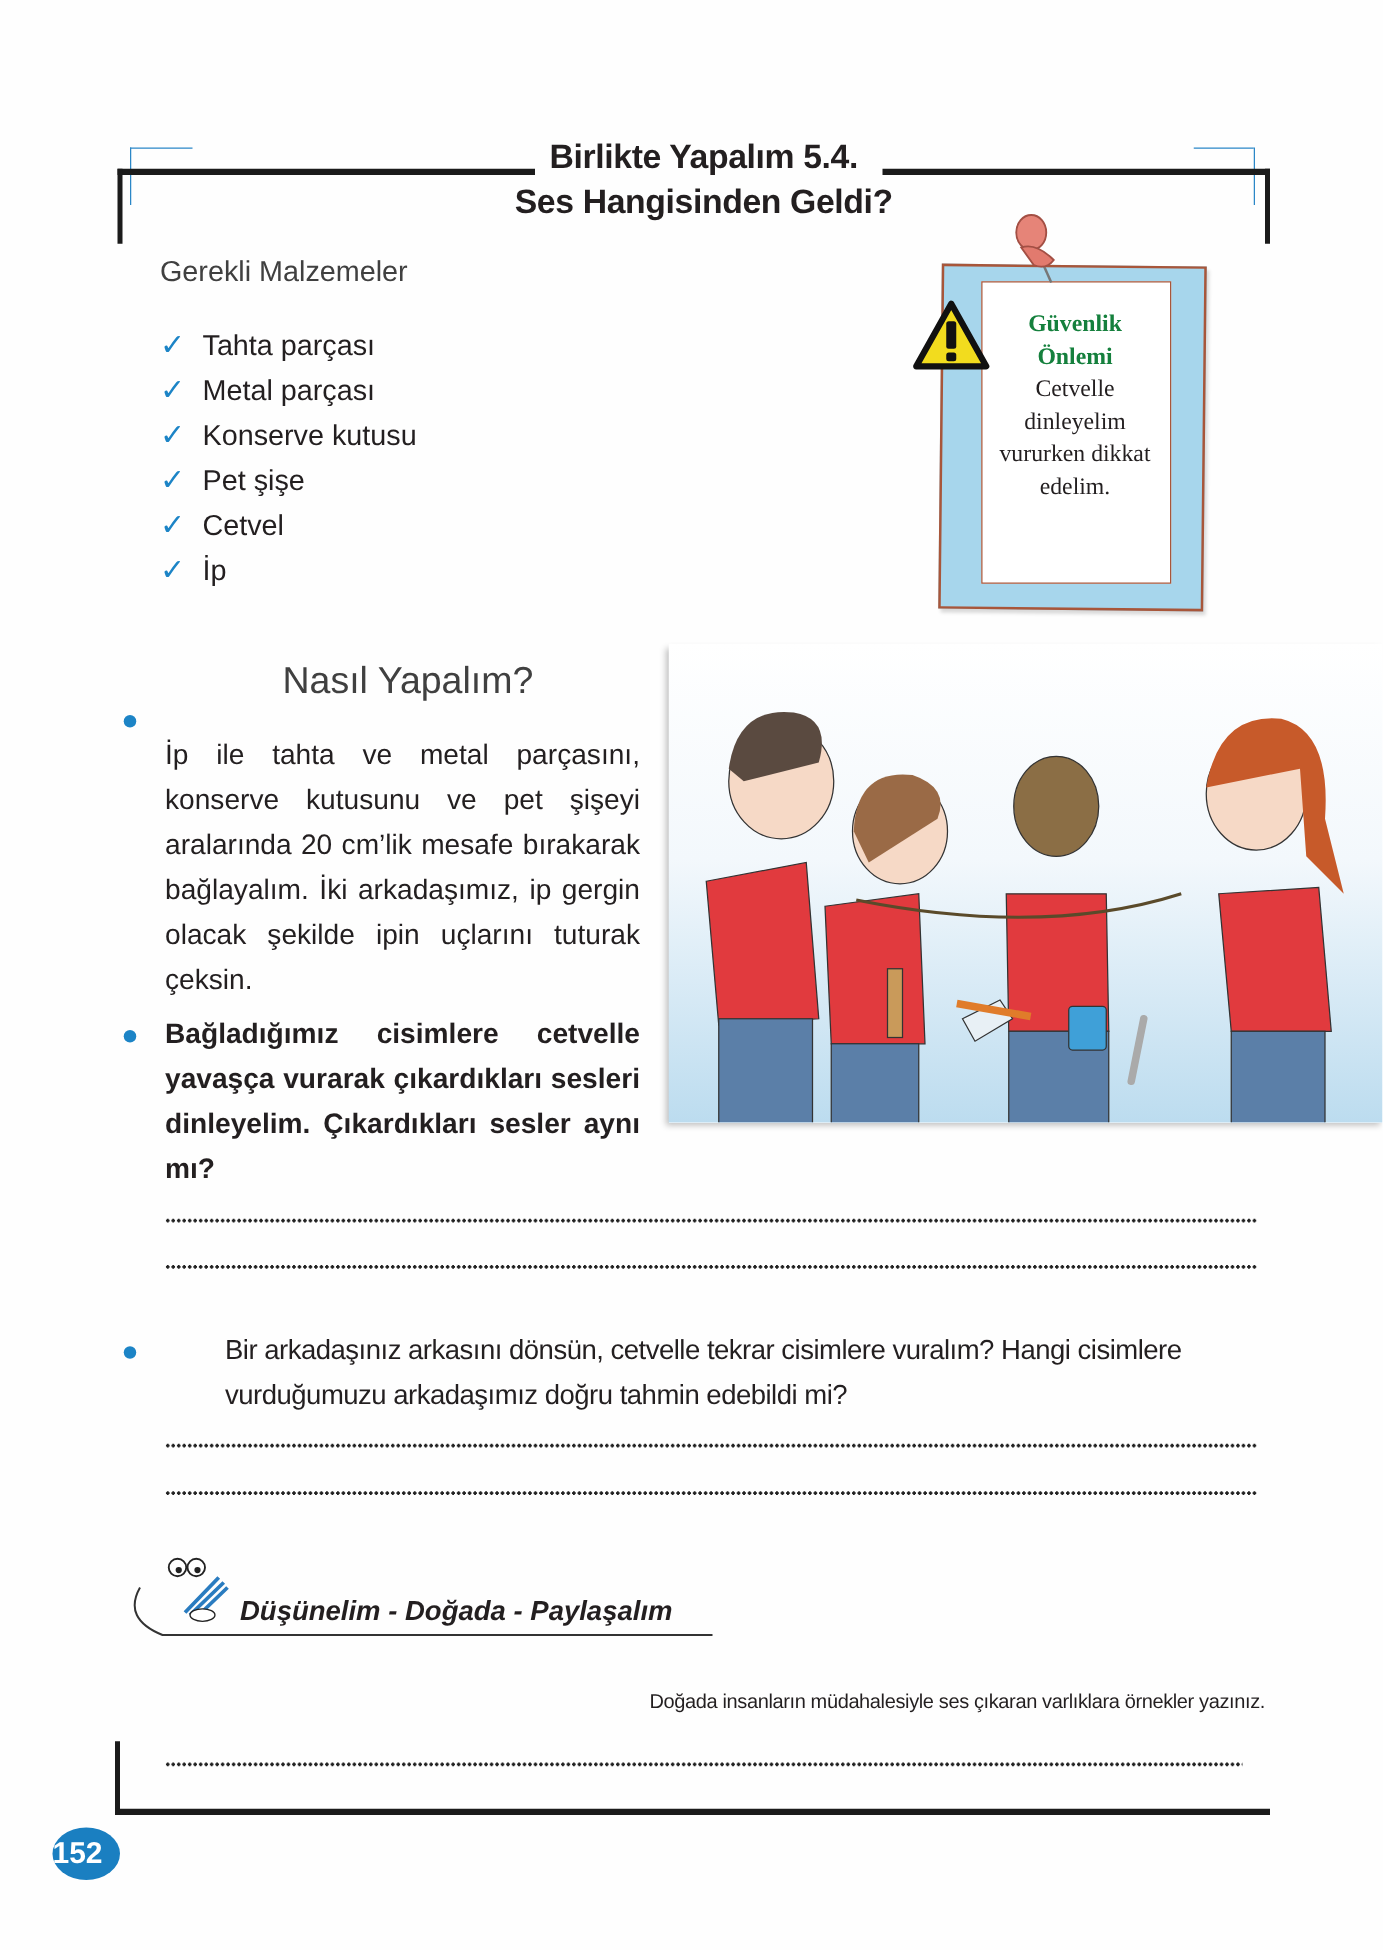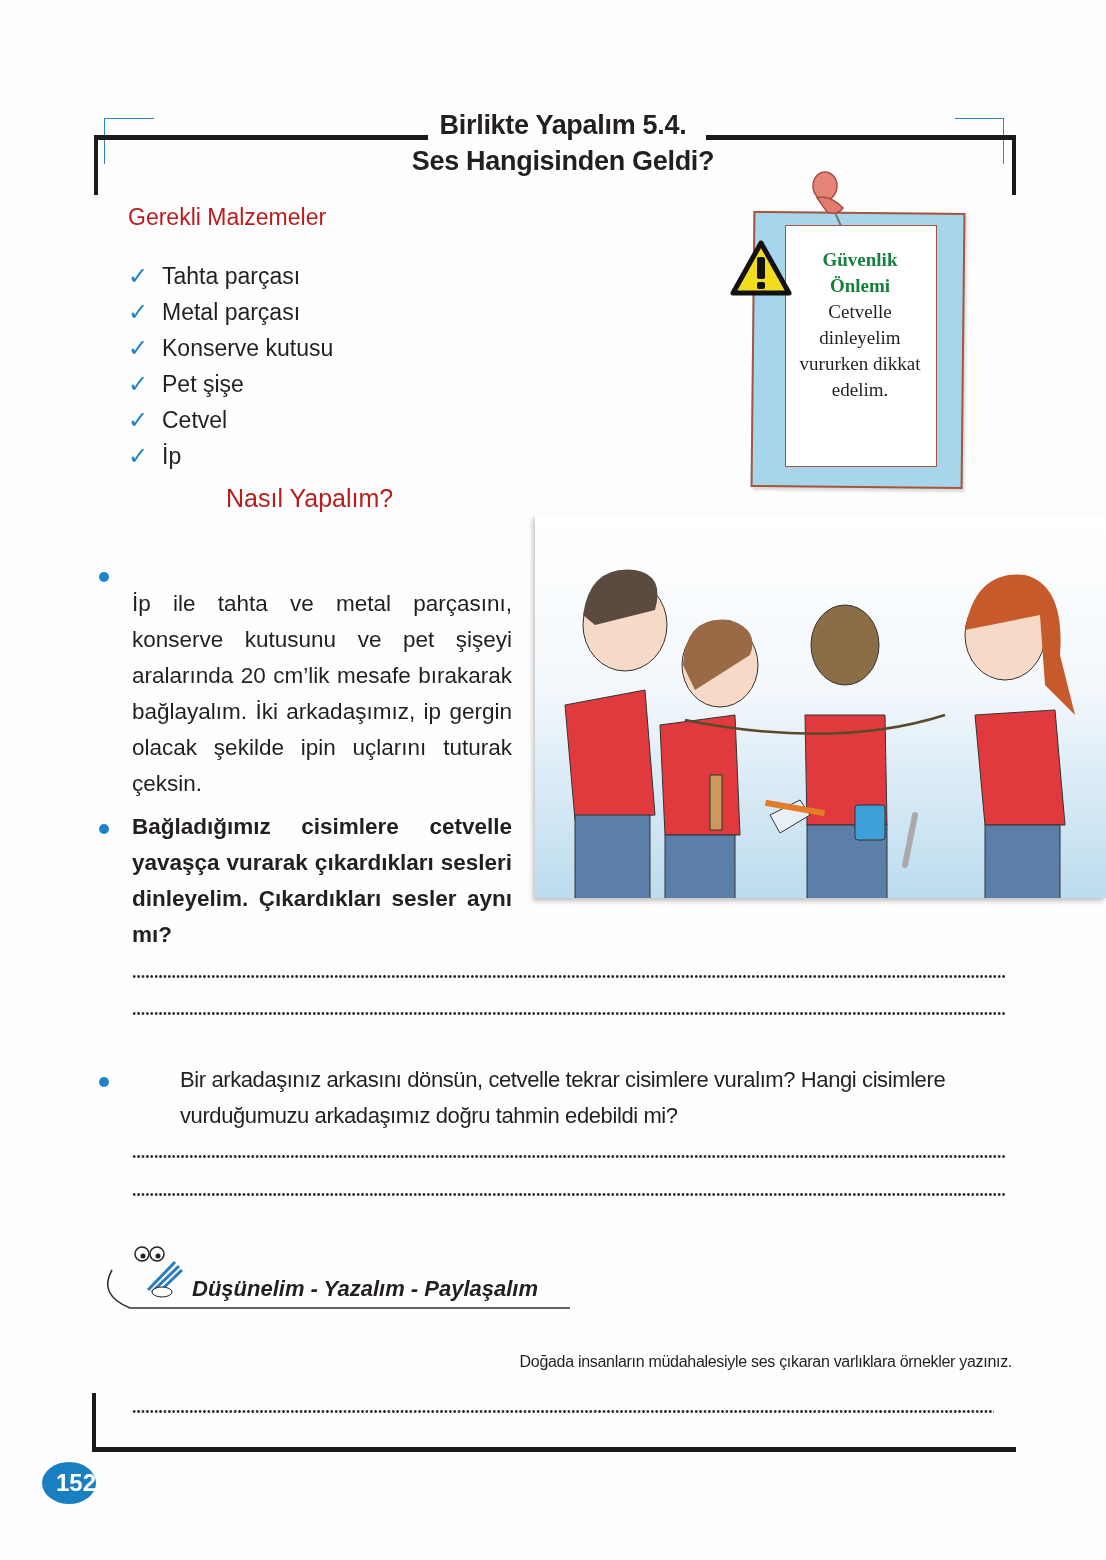--- a/index.html
+++ b/index.html
@@ -12,21 +12,21 @@
   .hdr-bar-left { left: 94px; top: 135px; width: 334px; height: 5px; background: #1b1b1b; }
   .hdr-bar-right { left: 706px; top: 135px; width: 310px; height: 5px; background: #1b1b1b; }
   .hdr-vert-left { left: 94px; top: 135px; width: 4px; height: 60px; background: #1b1b1b; }
   .hdr-vert-right { left: 1012px; top: 135px; width: 4px; height: 60px; background: #1b1b1b; }
   .hdr-blue-tl { left: 104px; top: 118px; width: 50px; height: 1px; background: #2b87c7; }
   .hdr-blue-tlv { left: 104px; top: 118px; width: 1px; height: 46px; background: #2b87c7; }
   .hdr-blue-tr { left: 955px; top: 118px; width: 48px; height: 1px; background: #2b87c7; }
   .hdr-blue-trv { left: 1003px; top: 118px; width: 1px; height: 46px; background: #2b87c7; }
   .title1 { left: 0; width: 1126px; top: 110px; text-align: center; font-size: 27px; font-weight: bold; letter-spacing: -0.3px; }
   .title2 { left: 0; width: 1126px; top: 146px; text-align: center; font-size: 27px; font-weight: bold; letter-spacing: -0.3px; }
-  .blue-head { color: #b91c1c; font-size: 23px; }
+  .blue-head { color: #404040; font-size: 23px; }
   .mat-list { left: 128px; top: 258px; margin: 0; padding: 0; list-style: none; }
   .mat-list li { height: 36px; font-size: 23px; display: flex; align-items: center; }
   .check { color: #1c84c6; font-size: 24px; width: 34px; font-style: italic; font-weight: bold; }
   
   .note-frame { left: 752px; top: 212px; width: 208px; height: 272px; background: #a7d6ec;
     border: 2px solid #a8563a; transform: rotate(0.6deg); box-shadow: 2px 3px 3px rgba(0,0,0,0.15); }
   .note-paper { left: 785px; top: 225px; width: 150px; height: 240px; background: #fff;
     border: 1.5px solid #a8563a; }
   .note-text { left: 785px; top: 247px; width: 150px; text-align: center;
     font-family: "Liberation Serif", "DejaVu Serif", serif; font-size: 19px; line-height: 26px; }
@@ -36,21 +36,21 @@
   
   .para { font-size: 22.5px; line-height: 36px; text-align: justify; }
   .bullet { width: 10px; height: 10px; border-radius: 50%; background: #1c84c6; }
   .dots { height: 3px; background-image: radial-gradient(circle, #222 45%, transparent 55%);
     background-size: 4.4px 3px; background-repeat: repeat-x; }
   .illus { left: 535px; top: 515px; width: 571px; height: 383px;
     background: linear-gradient(#ffffff 0%, #f3f8fc 45%, #bcdcef 100%);
     box-shadow: -2px 3px 5px rgba(0,0,0,0.25); overflow: hidden; }
   .think-head { left: 192px; top: 1276px; font-size: 22px; font-weight: bold; font-style: italic; }
   .page-num { left: 42px; top: 1462px; width: 54px; height: 42px; border-radius: 50%;
-    background: #1a7fc1; color: #fff; font-weight: bold; font-size: 24px; text-align: right; line-height: 42px; }
+    background: #1a7fc1; color: #fff; font-weight: bold; font-size: 24px; text-align: left; line-height: 42px; }
 </style>
 </head>
 <body>
 
 <div class="abs hdr-blue-tl"></div>
 <div class="abs hdr-blue-tlv"></div>
 <div class="abs hdr-blue-tr"></div>
 <div class="abs hdr-blue-trv"></div>
 <div class="abs hdr-bar-left"></div>
 <div class="abs hdr-bar-right"></div>
@@ -101,21 +101,21 @@
 </svg>
 <div class="abs note-text">
   <div class="note-title">Güvenlik</div>
   <div class="note-title">Önlemi</div>
   <div>Cetvelle</div>
   <div>dinleyelim</div>
   <div style="margin-left:-12px; margin-right:-12px;">vururken dikkat</div>
   <div>edelim.</div>
 </div>
 
-<div class="abs blue-head" style="left:226px; top:484px; font-size:25px;">Nasıl Yapalım?</div>
+<div class="abs blue-head" style="left:226px; top:528px; font-size:30px;">Nasıl Yapalım?</div>
 
 <div class="abs bullet" style="left:99px; top:572px;"></div>
 <div class="abs para" style="left:132px; top:586px; width:380px;">İp ile tahta ve metal parçasını, konserve kutusunu ve pet şişeyi aralarında 20 cm’lik mesafe bırakarak bağlayalım. İki arkadaşımız, ip gergin olacak şekilde ipin uçlarını tuturak çeksin.</div>
 
 <div class="abs bullet" style="left:99px; top:824px;"></div>
 <div class="abs para" style="left:132px; top:809px; width:380px;font-weight:bold;">Bağladığımız cisimlere cetvelle yavaşça vurarak çıkardıkları sesleri dinleyelim. Çıkardıkları sesler aynı mı?</div>
 
 <div class="abs illus">
   <svg width="571" height="383" viewBox="0 0 571 383">
 
@@ -158,21 +158,21 @@
 
 <svg class="abs" style="left:100px; top:1240px; width:480px; height:80px;" viewBox="0 0 480 80">
   <path d="M12 30 Q-2 55 30 68 L470 68" fill="none" stroke="#333" stroke-width="1.6"></path>
   <circle cx="42" cy="14" r="7" fill="#fff" stroke="#222" stroke-width="1.5"></circle>
   <circle cx="57" cy="14" r="7" fill="#fff" stroke="#222" stroke-width="1.5"></circle>
   <circle cx="43" cy="16" r="2.5" fill="#222"></circle>
   <circle cx="58" cy="16" r="2.5" fill="#222"></circle>
   <path d="M48 50 L75 22 M52 52 L79 26 M56 55 L82 30" stroke="#2a7cc0" stroke-width="3"></path>
   <ellipse cx="62" cy="52" rx="10" ry="5" fill="#fff" stroke="#222"></ellipse>
 </svg>
-<div class="abs think-head">Düşünelim - Yazalım - Paylaşalım</div>
+<div class="abs think-head">Düşünelim - Doğada - Paylaşalım</div>
 
 <div class="abs para" style="left:132px; top:1344px; width:880px; text-align:right; font-size:16px; letter-spacing:-0.3px;">Doğada insanların müdahalesiyle ses çıkaran varlıklara örnekler yazınız.</div>
 <div class="abs dots" style="left:132px; top:1410px; width:862px;"></div>
 
 <div class="abs" style="left:92px; top:1393px; width:4px; height:58px; background:#1b1b1b;"></div>
 <div class="abs" style="left:92px; top:1447px; width:924px; height:5px; background:#1b1b1b;"></div>
 
 <div class="abs page-num">152</div>
 
 </body></html>

